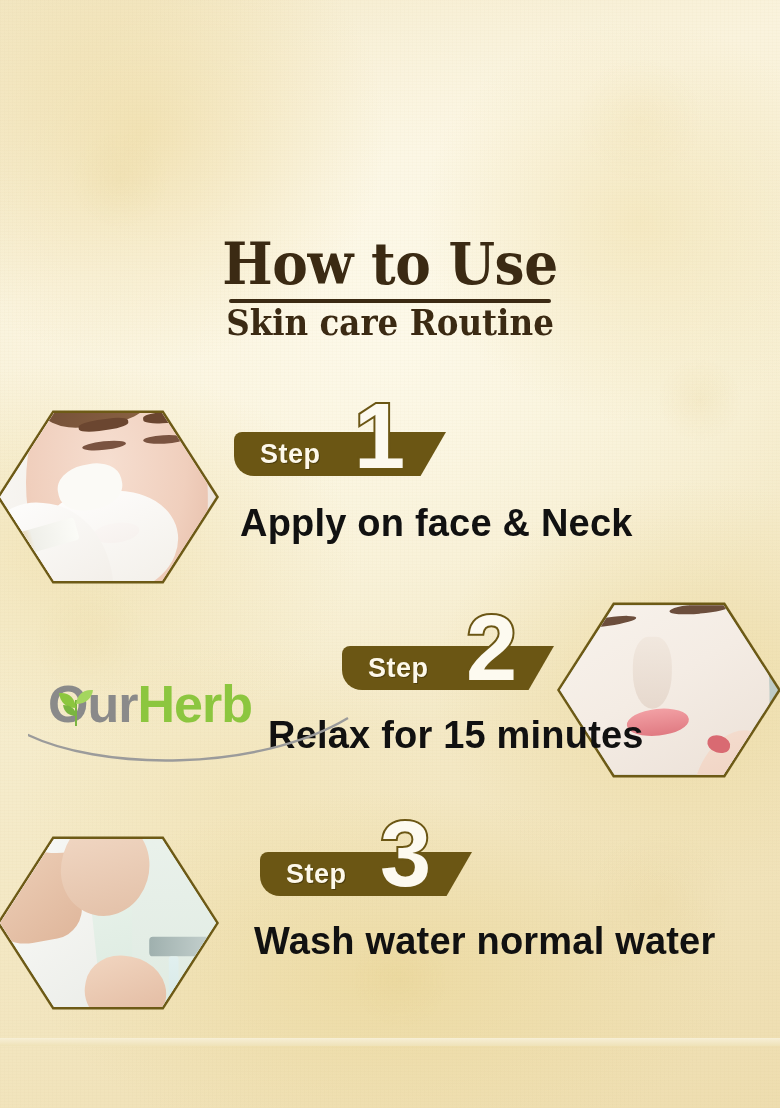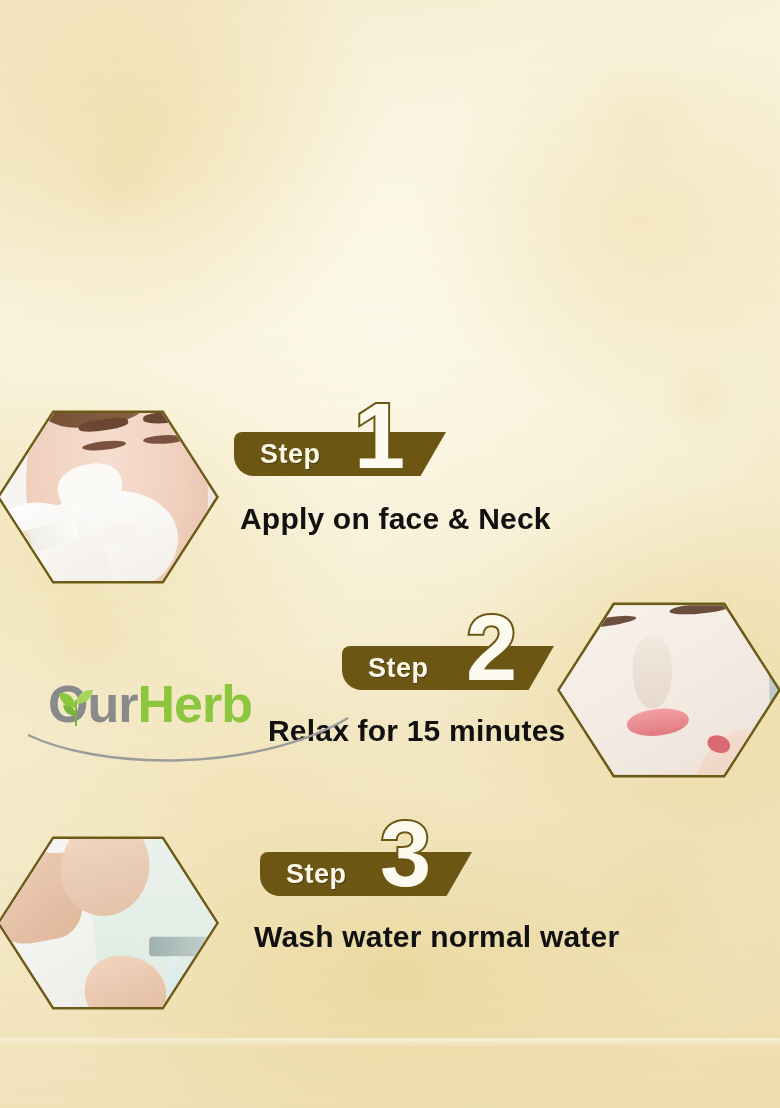--- a/index.html
+++ b/index.html
@@ -167,21 +167,21 @@
     position:absolute;
     font-family:"Liberation Sans",sans-serif;
     font-weight:bold;font-size:92px;line-height:1;
     color:#fdfaf0;
     -webkit-text-stroke:4px #6b5614;
     paint-order:stroke fill;
     z-index:3;
   }
   .steptext{
     font-family:"Liberation Sans",sans-serif;
-    font-weight:bold;font-size:30px;color:#111111;
+    font-weight:bold;font-size:38px;color:#111111;
     letter-spacing:.2px;white-space:nowrap;
   }
 
   .step1{left:222px;top:432px;}
   .step1 .ribbon{width:212px;}
   .step1 .bignum{left:120px;top:-42px;}
   .step1 .steptext{position:absolute;left:6px;top:70px;}
 
   .step2{left:330px;top:646px;}
   .step2 .ribbon{width:212px;}
@@ -218,20 +218,25 @@
     color:#fbf4e2;letter-spacing:.3px;transform:scaleX(.95);
   }
 </style>
 </head>
 <body>
 
 <div class="poster">
   <div class="mottle"></div>
   <div class="grain"></div>
 
+  <div class="title-wrap">
+    <div class="title-main">How to Use</div>
+    <div class="title-rule"></div>
+    <div class="title-sub">Skin care Routine</div>
+  </div>
 
   <div class="hex hex1">
     <div class="hex-inner">
       <div class="scene p1">
         <div class="towel"></div>
         <div class="face"></div>
         <div class="hair"></div>
         <div class="brow1"></div>
           <div class="brow2"></div>
         <div class="eye1"></div>

